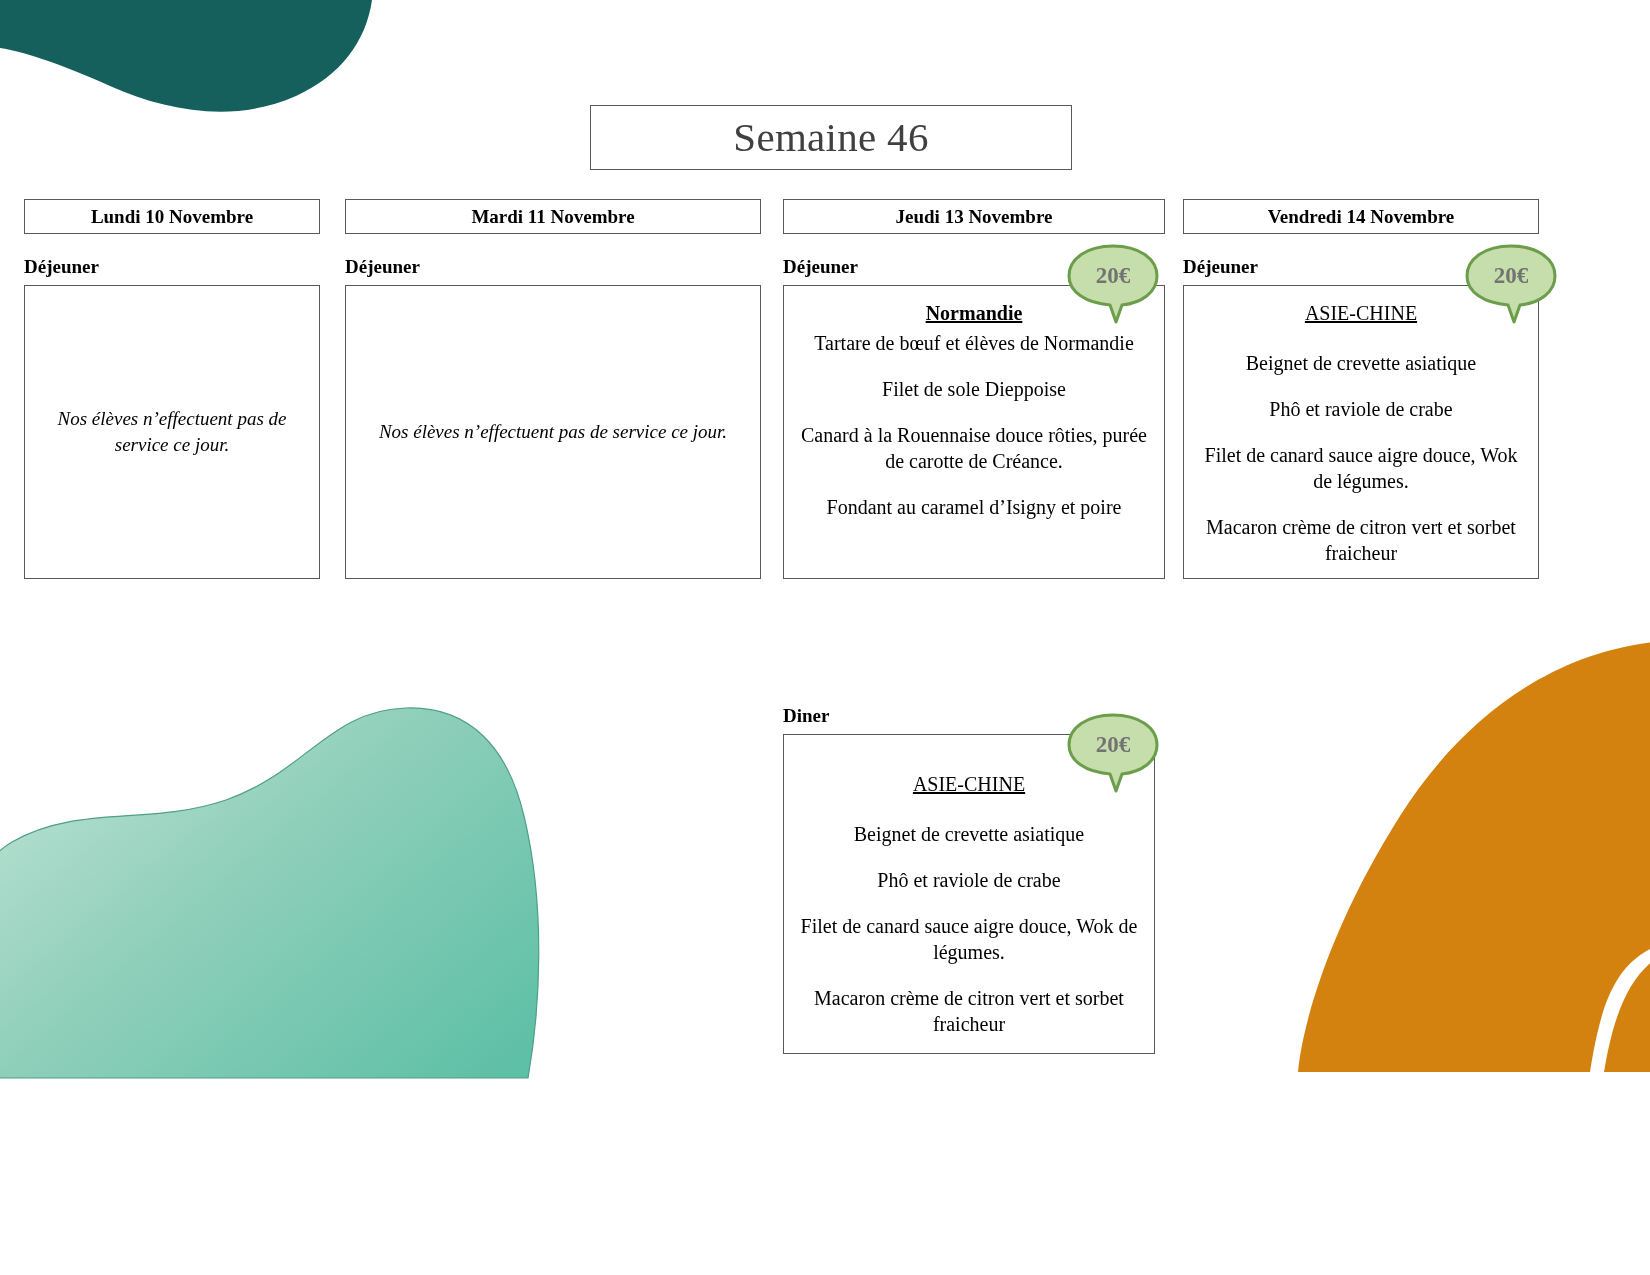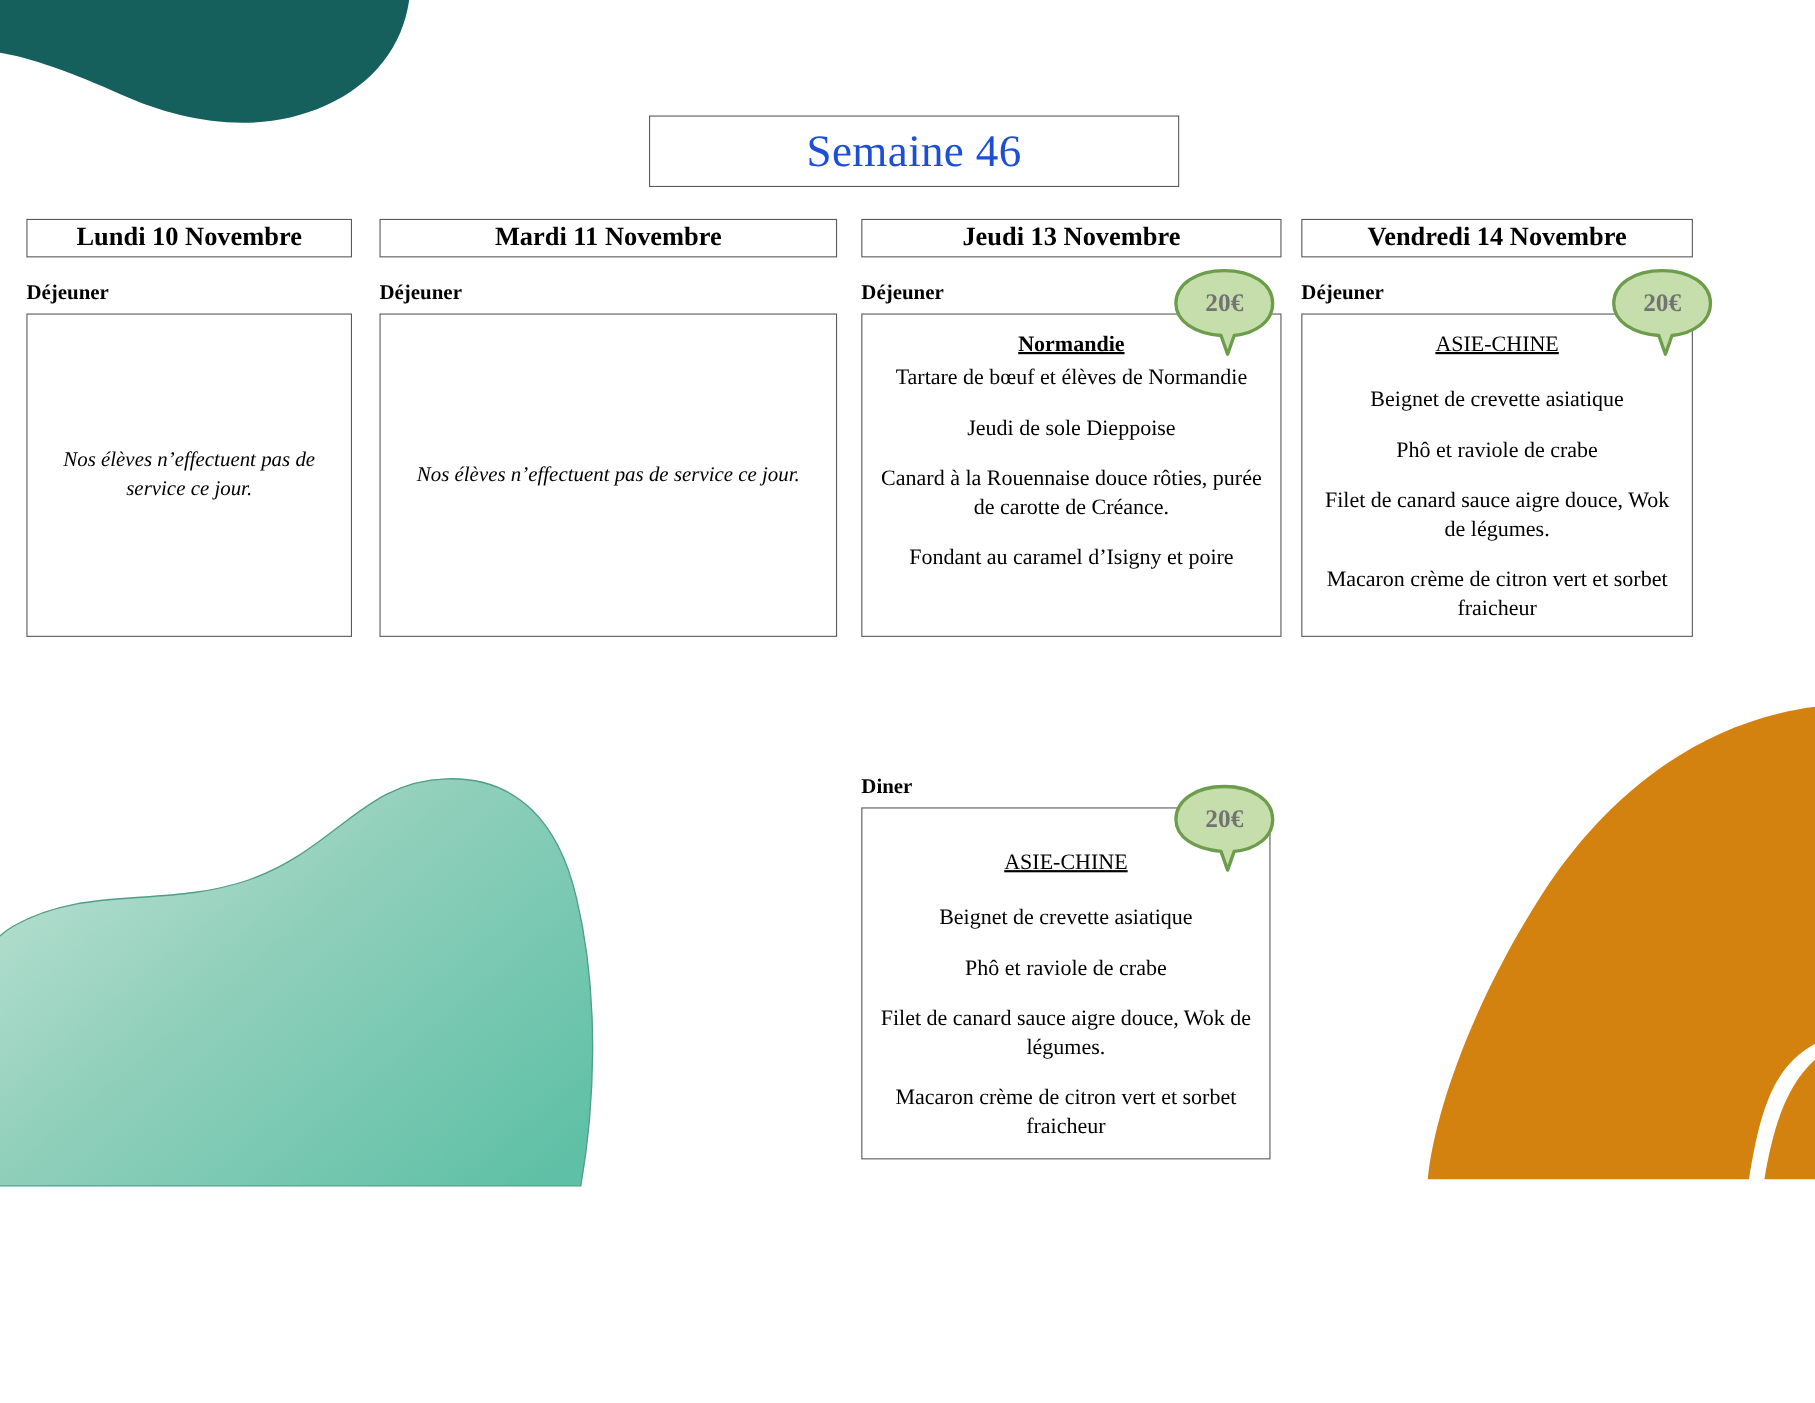--- a/index.html
+++ b/index.html
@@ -11,33 +11,33 @@
   }
   #deco{position:absolute;left:0;top:0;width:1650px;height:1275px;z-index:0;pointer-events:none;}
   #sheet{position:absolute;left:0;top:0;width:1650px;height:1275px;z-index:2;}
 
   
   .title-box{
     position:absolute;left:590px;top:105px;width:480px;height:63px;
     border:1px solid #595959;background:#ffffff;
     display:flex;align-items:center;justify-content:center;
   }
-  .title-box .t{font-size:41px;line-height:1;color:#1d4ed8;letter-spacing:.3px;}
+  .title-box .t{font-size:41px;line-height:1;color:#404040;letter-spacing:.3px;}
 
   
   .col{position:absolute;top:199px;}
   .col.c0{left:24px;width:296px;}
   .col.c1{left:345px;width:416px;}
   .col.c2{left:783px;width:382px;}
   .col.c3{left:1183px;width:356px;}
 
   .day-head{
     border:1px solid #595959;background:#ffffff;
     height:33px;display:flex;align-items:center;justify-content:center;
-    font-weight:bold;font-size:24px;color:#000;white-space:nowrap;font-family:Liberation Serif, serif;
+    font-weight:bold;font-size:19px;color:#000;white-space:nowrap;font-family:Liberation Serif, serif;
   }
   .meal-label{
     font-weight:bold;font-size:19px;color:#000;
     margin-top:22px;margin-bottom:7px;
   }
   .menu-box{
     border:1px solid #595959;background:#ffffff;
     box-sizing:border-box;padding:14px 12px;
   }
   .menu-box.empty{
@@ -123,21 +123,21 @@
   </div>
 
   <div class="col c2">
     <div class="day-head">Jeudi 13 Novembre</div>
     <div class="meal-label">Déjeuner</div>
     <div class="menu-box filled h-jeu">
       <div class="dish tight">
         <span class="cuisine bold">Normandie</span>
       </div>
       <div class="dish tight">Tartare de bœuf et élèves de Normandie</div>
-      <div class="dish">Jeudi de sole Dieppoise</div>
+      <div class="dish">Filet de sole Dieppoise</div>
       <div class="dish">Canard à la Rouennaise douce rôties, purée de carotte de Créance.</div>
       <div class="dish">Fondant au caramel d’Isigny et poire</div>
     </div>
   </div>
 
   <div class="col c3">
     <div class="day-head">Vendredi 14 Novembre</div>
     <div class="meal-label">Déjeuner</div>
     <div class="menu-box filled h-ven">
       <div class="dish tight">

